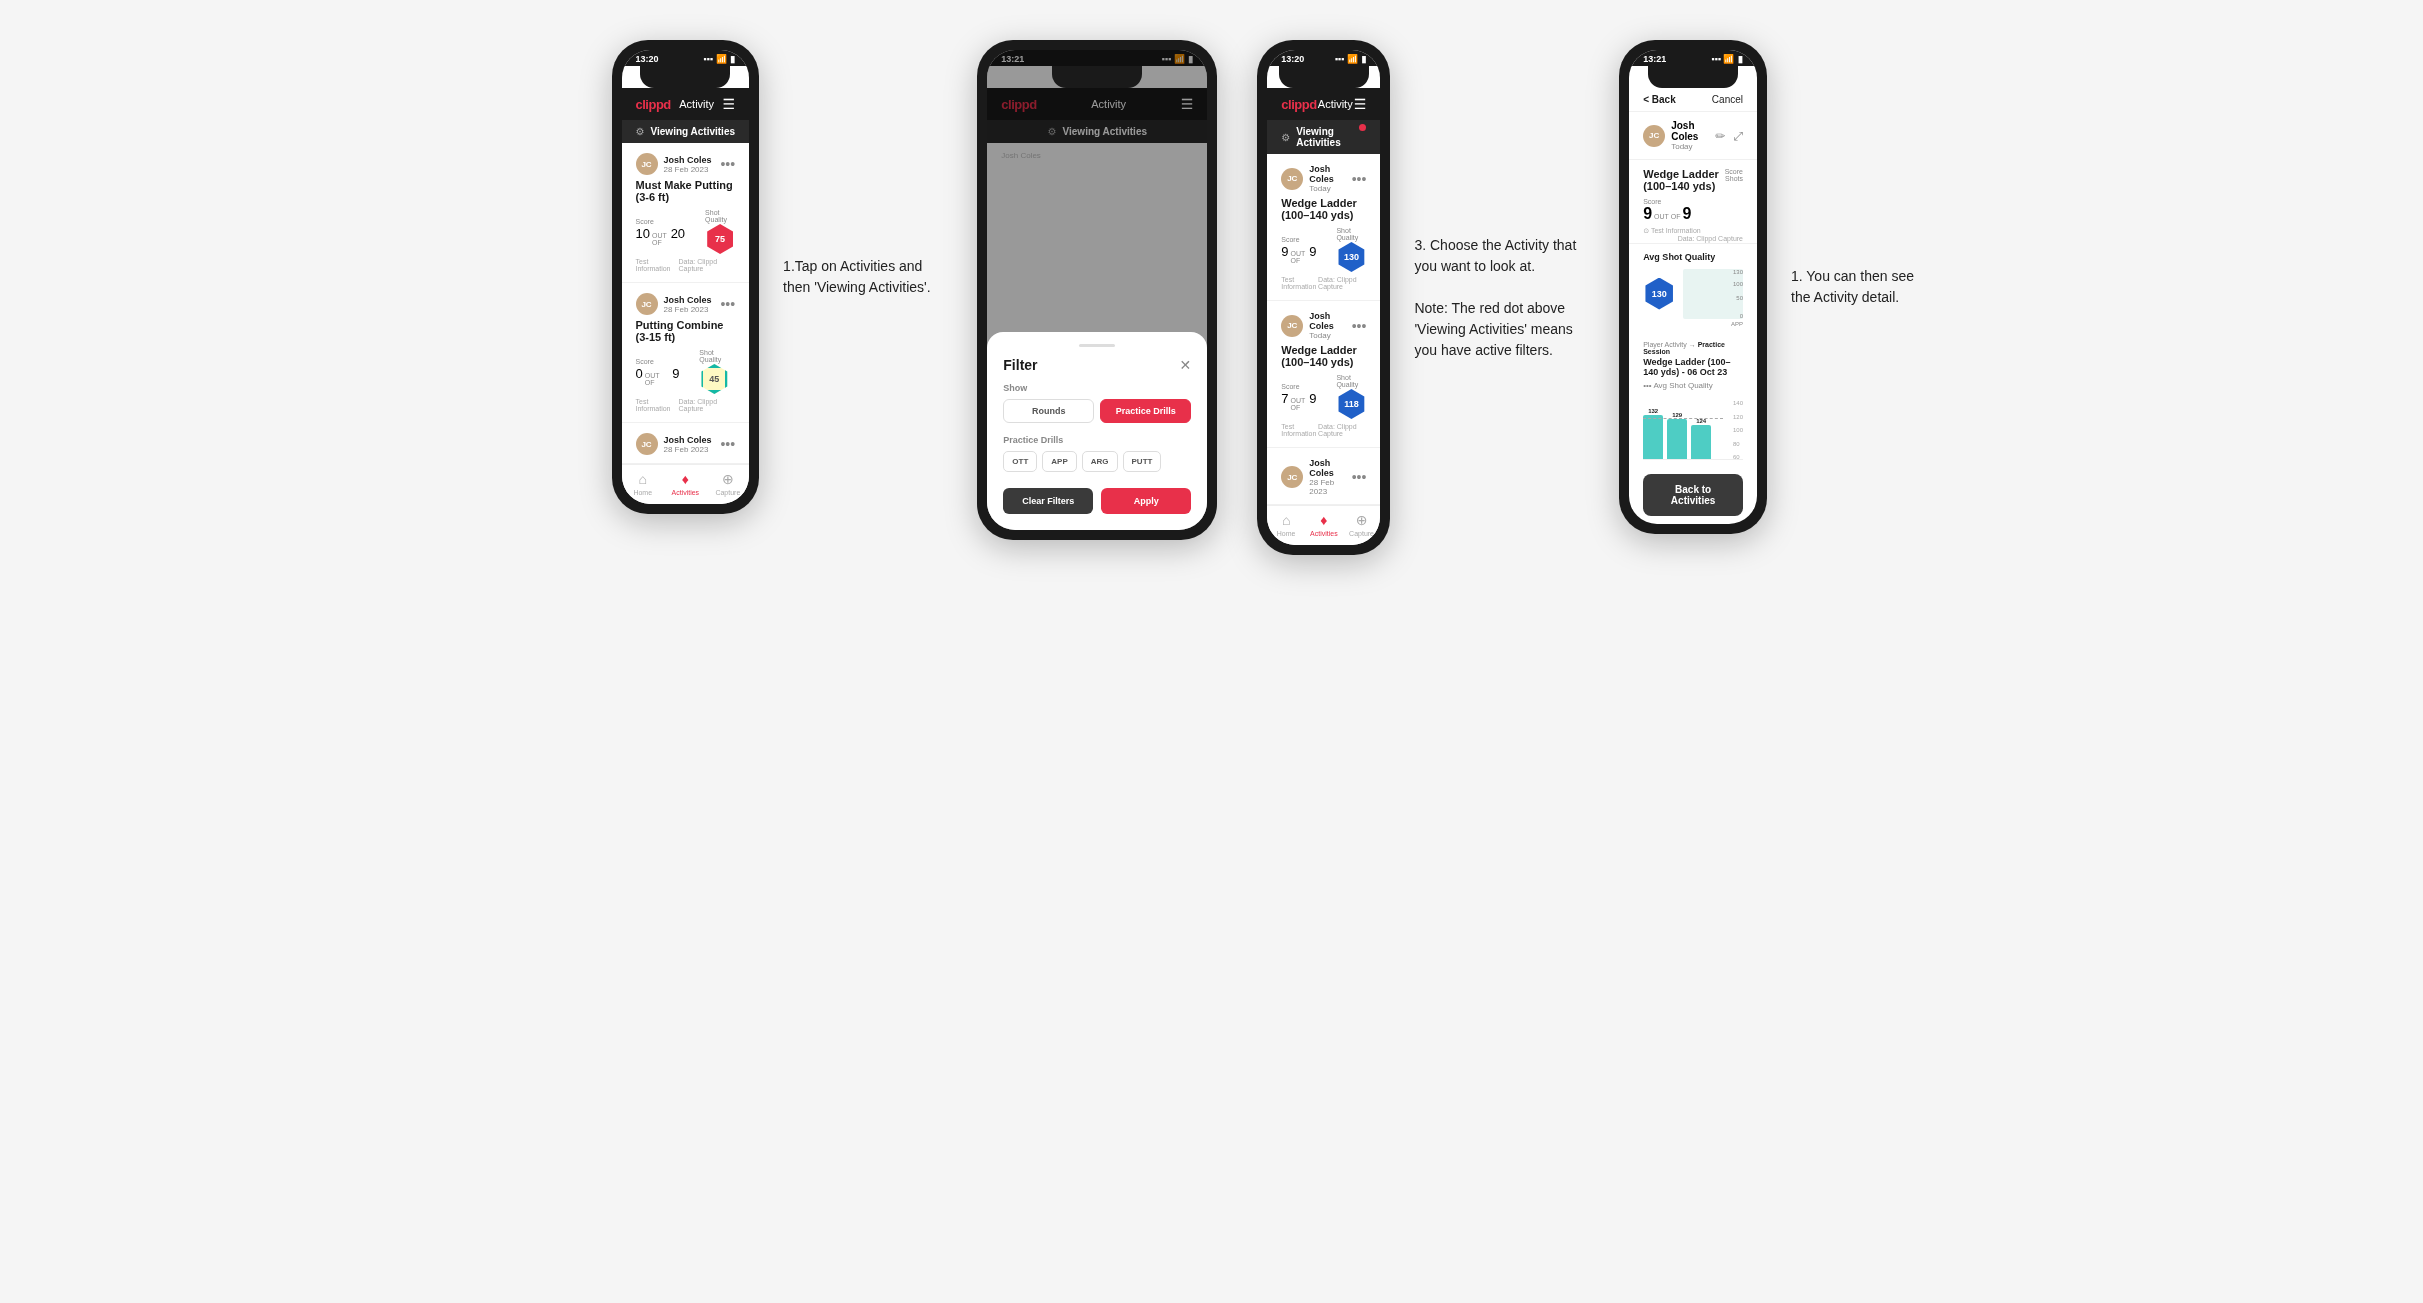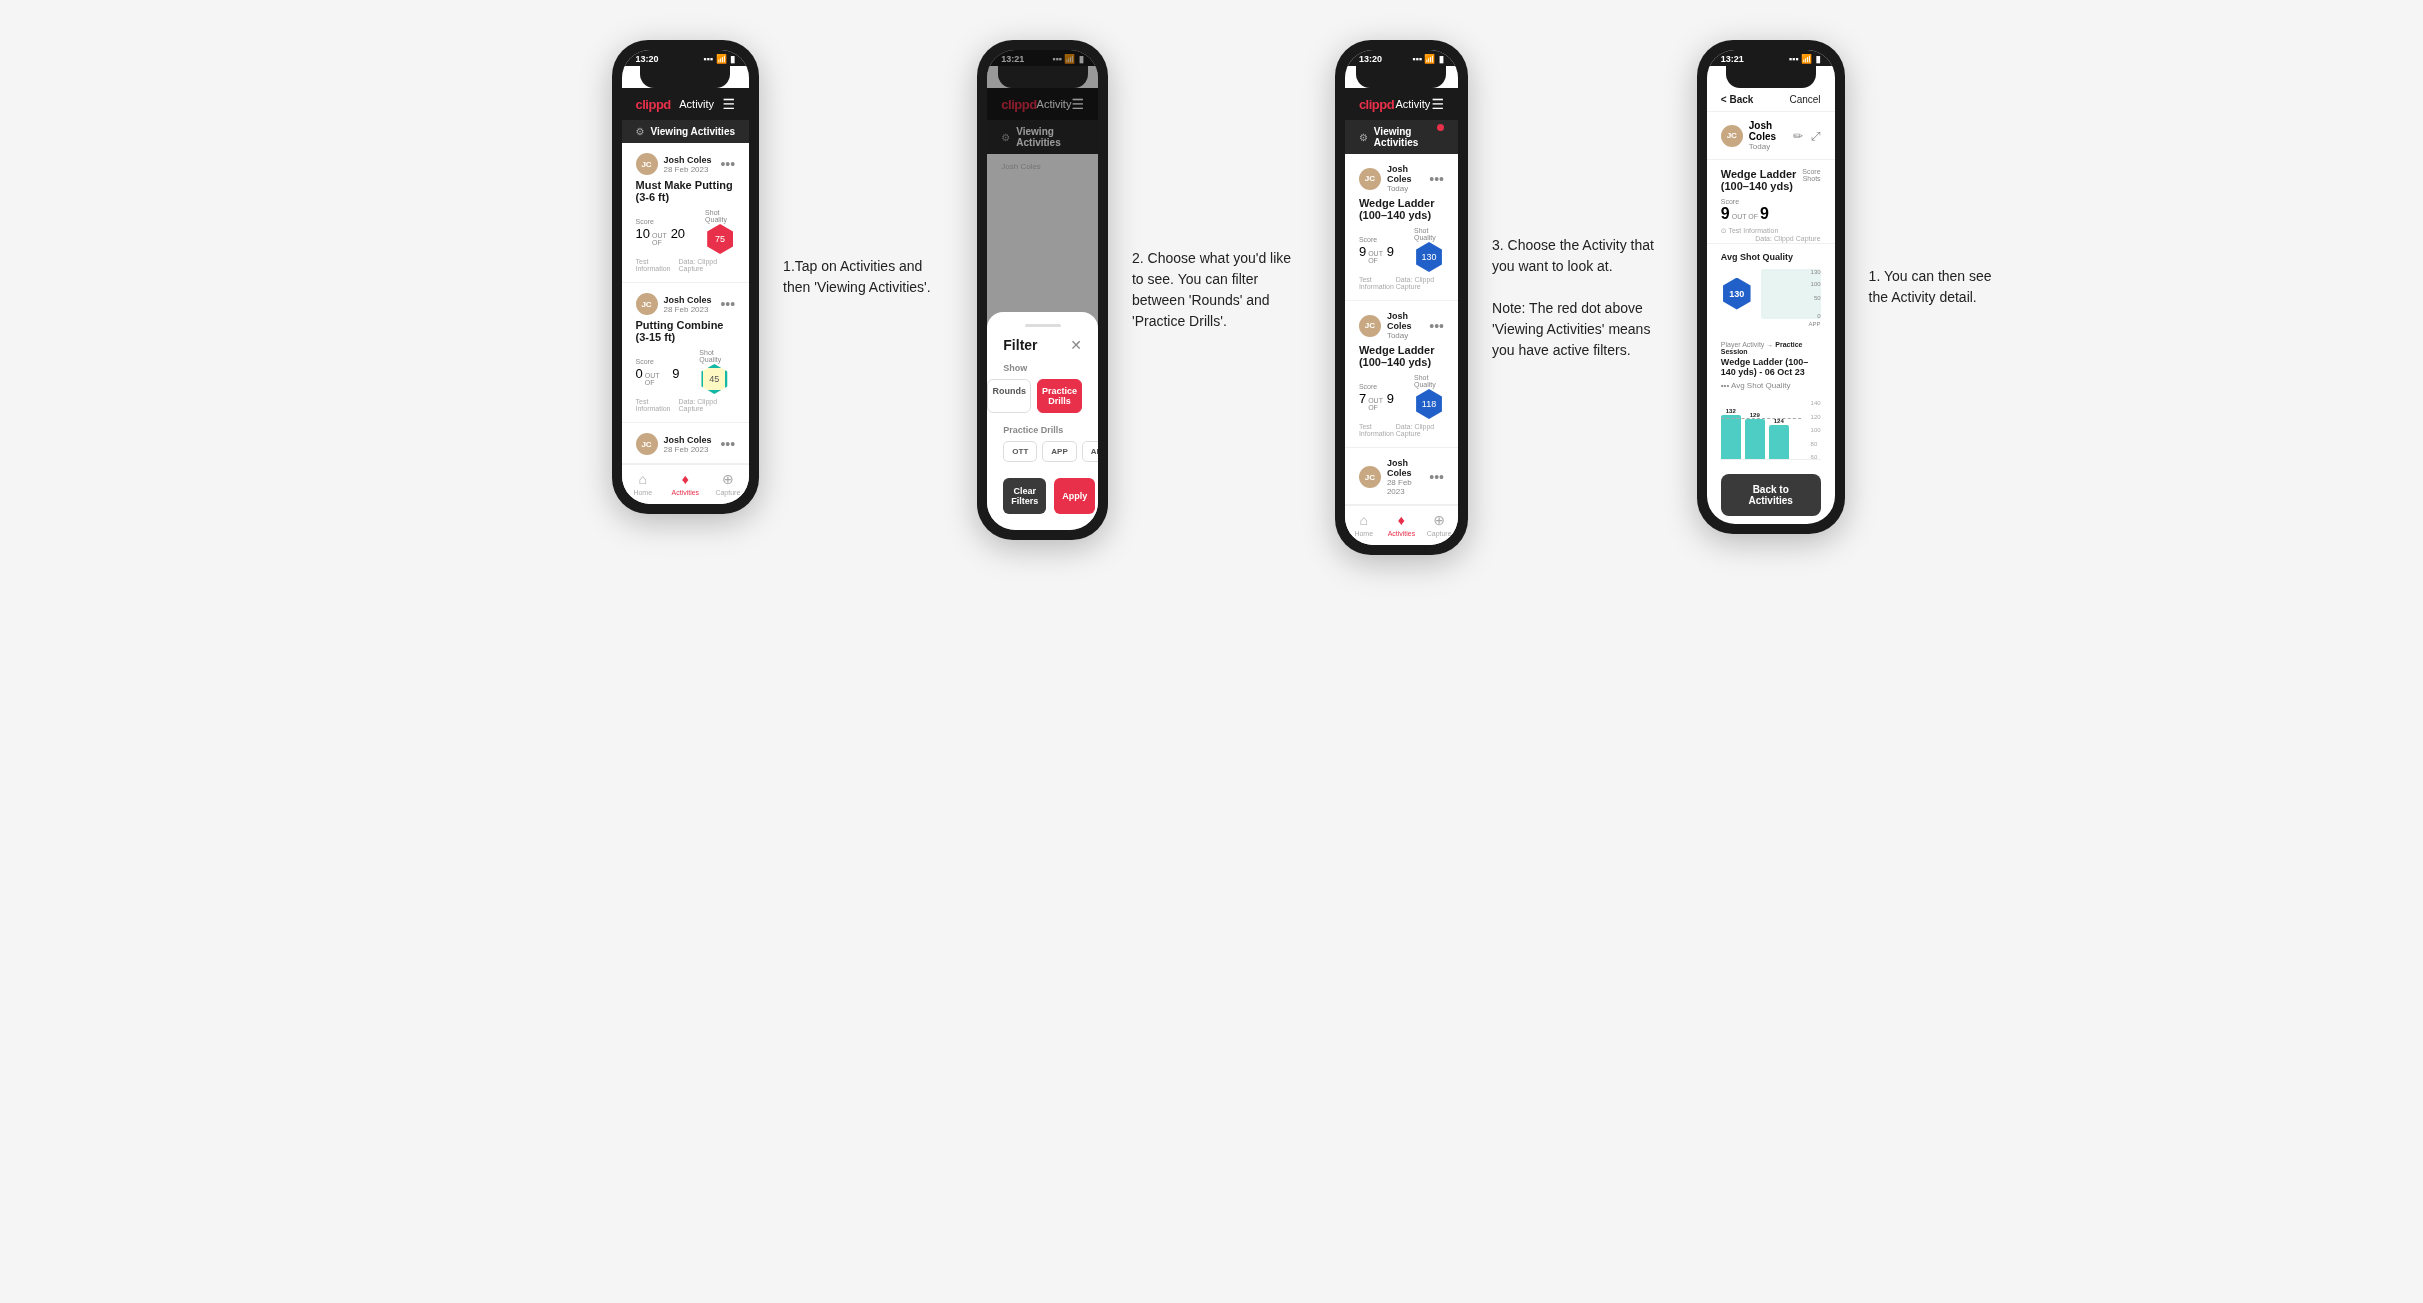--- a/index.html
+++ b/index.html
@@ -161,21 +161,21 @@
     .hexagon {
       display: inline-flex;
       align-items: center;
       justify-content: center;
       width: 30px;
       height: 30px;
       background: #e8304a;
       clip-path: polygon(50% 0%, 93% 25%, 93% 75%, 50% 100%, 7% 75%, 7% 25%);
       color: #fff;
       font-size: 9px;
-      font-weight: 400;
+      font-weight: 700;
     }
     .hexagon.blue {
       background: #2060c8;
     }
     .card-footer {
       display: flex;
       justify-content: space-between;
       margin-top: 4px;
     }
     .card-footer span { font-size: 7px; color: #aaa; }
@@ -573,21 +573,20 @@
             <div class="drill-btn">ARG</div>
             <div class="drill-btn">PUTT</div>
           </div>
           <div class="modal-actions">
             <button class="btn-clear">Clear Filters</button>
             <button class="btn-apply">Apply</button>
           </div>
         </div>
       </div>
     </div>
-    <div class="caption">2. Choose what you'd like to see. You can filter between 'Rounds' and 'Practice Drills'.</div>
   </div>
 
   <div class="phone-column">
     <div class="phone">
       <div class="phone-inner">
         <div class="status-bar">
           <span>13:20</span>
           <div class="status-icons">
             <span>▪▪▪</span>
             <span>📶</span>

